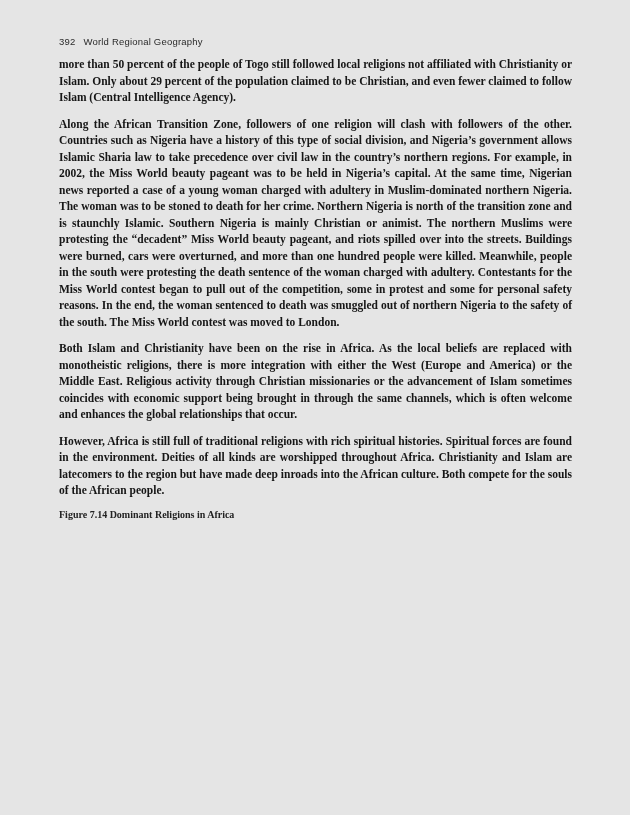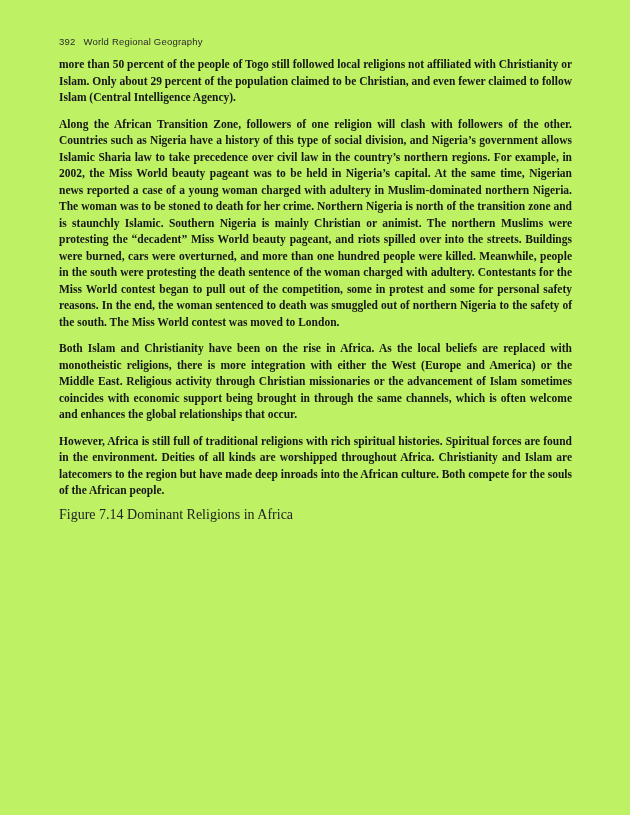--- a/index.html
+++ b/index.html
@@ -7,21 +7,21 @@
   body {
     width: 630px;
     height: 815px;
     position: relative;
     overflow: hidden;
     font-family: "Liberation Serif", serif;
   }
   .page {
     position: absolute;
     inset: 0;
-    background: #bef264;
+    background: #e5e5e5;
     padding: 36px 58px 0 59px;
   }
   .running-header {
     font-family: "Liberation Sans", sans-serif;
     font-size: 9.5px;
     line-height: 12px;
     color: #2b2b2b;
     letter-spacing: 0.2px;
     margin-bottom: 8px;
   }
@@ -32,23 +32,23 @@
     font-size: 11.5px;
     line-height: 16.5px;
     color: #161616;
     text-align: justify;
     margin-bottom: 10px;
     font-weight: bold;
   }
   .figure-caption {
     margin-top: 11px;
     font-family: "Liberation Serif", serif;
-    font-size: 14px;
+    font-size: 10px;
     line-height: 10px;
-    font-weight: 400;
+    font-weight: 700;
     color: #222222;
   }
 </style>
 </head>
 <body>
 
 <div class="page">
 
   <div class="running-header">
     <span class="pagenum">392</span><span>World Regional Geography</span>

